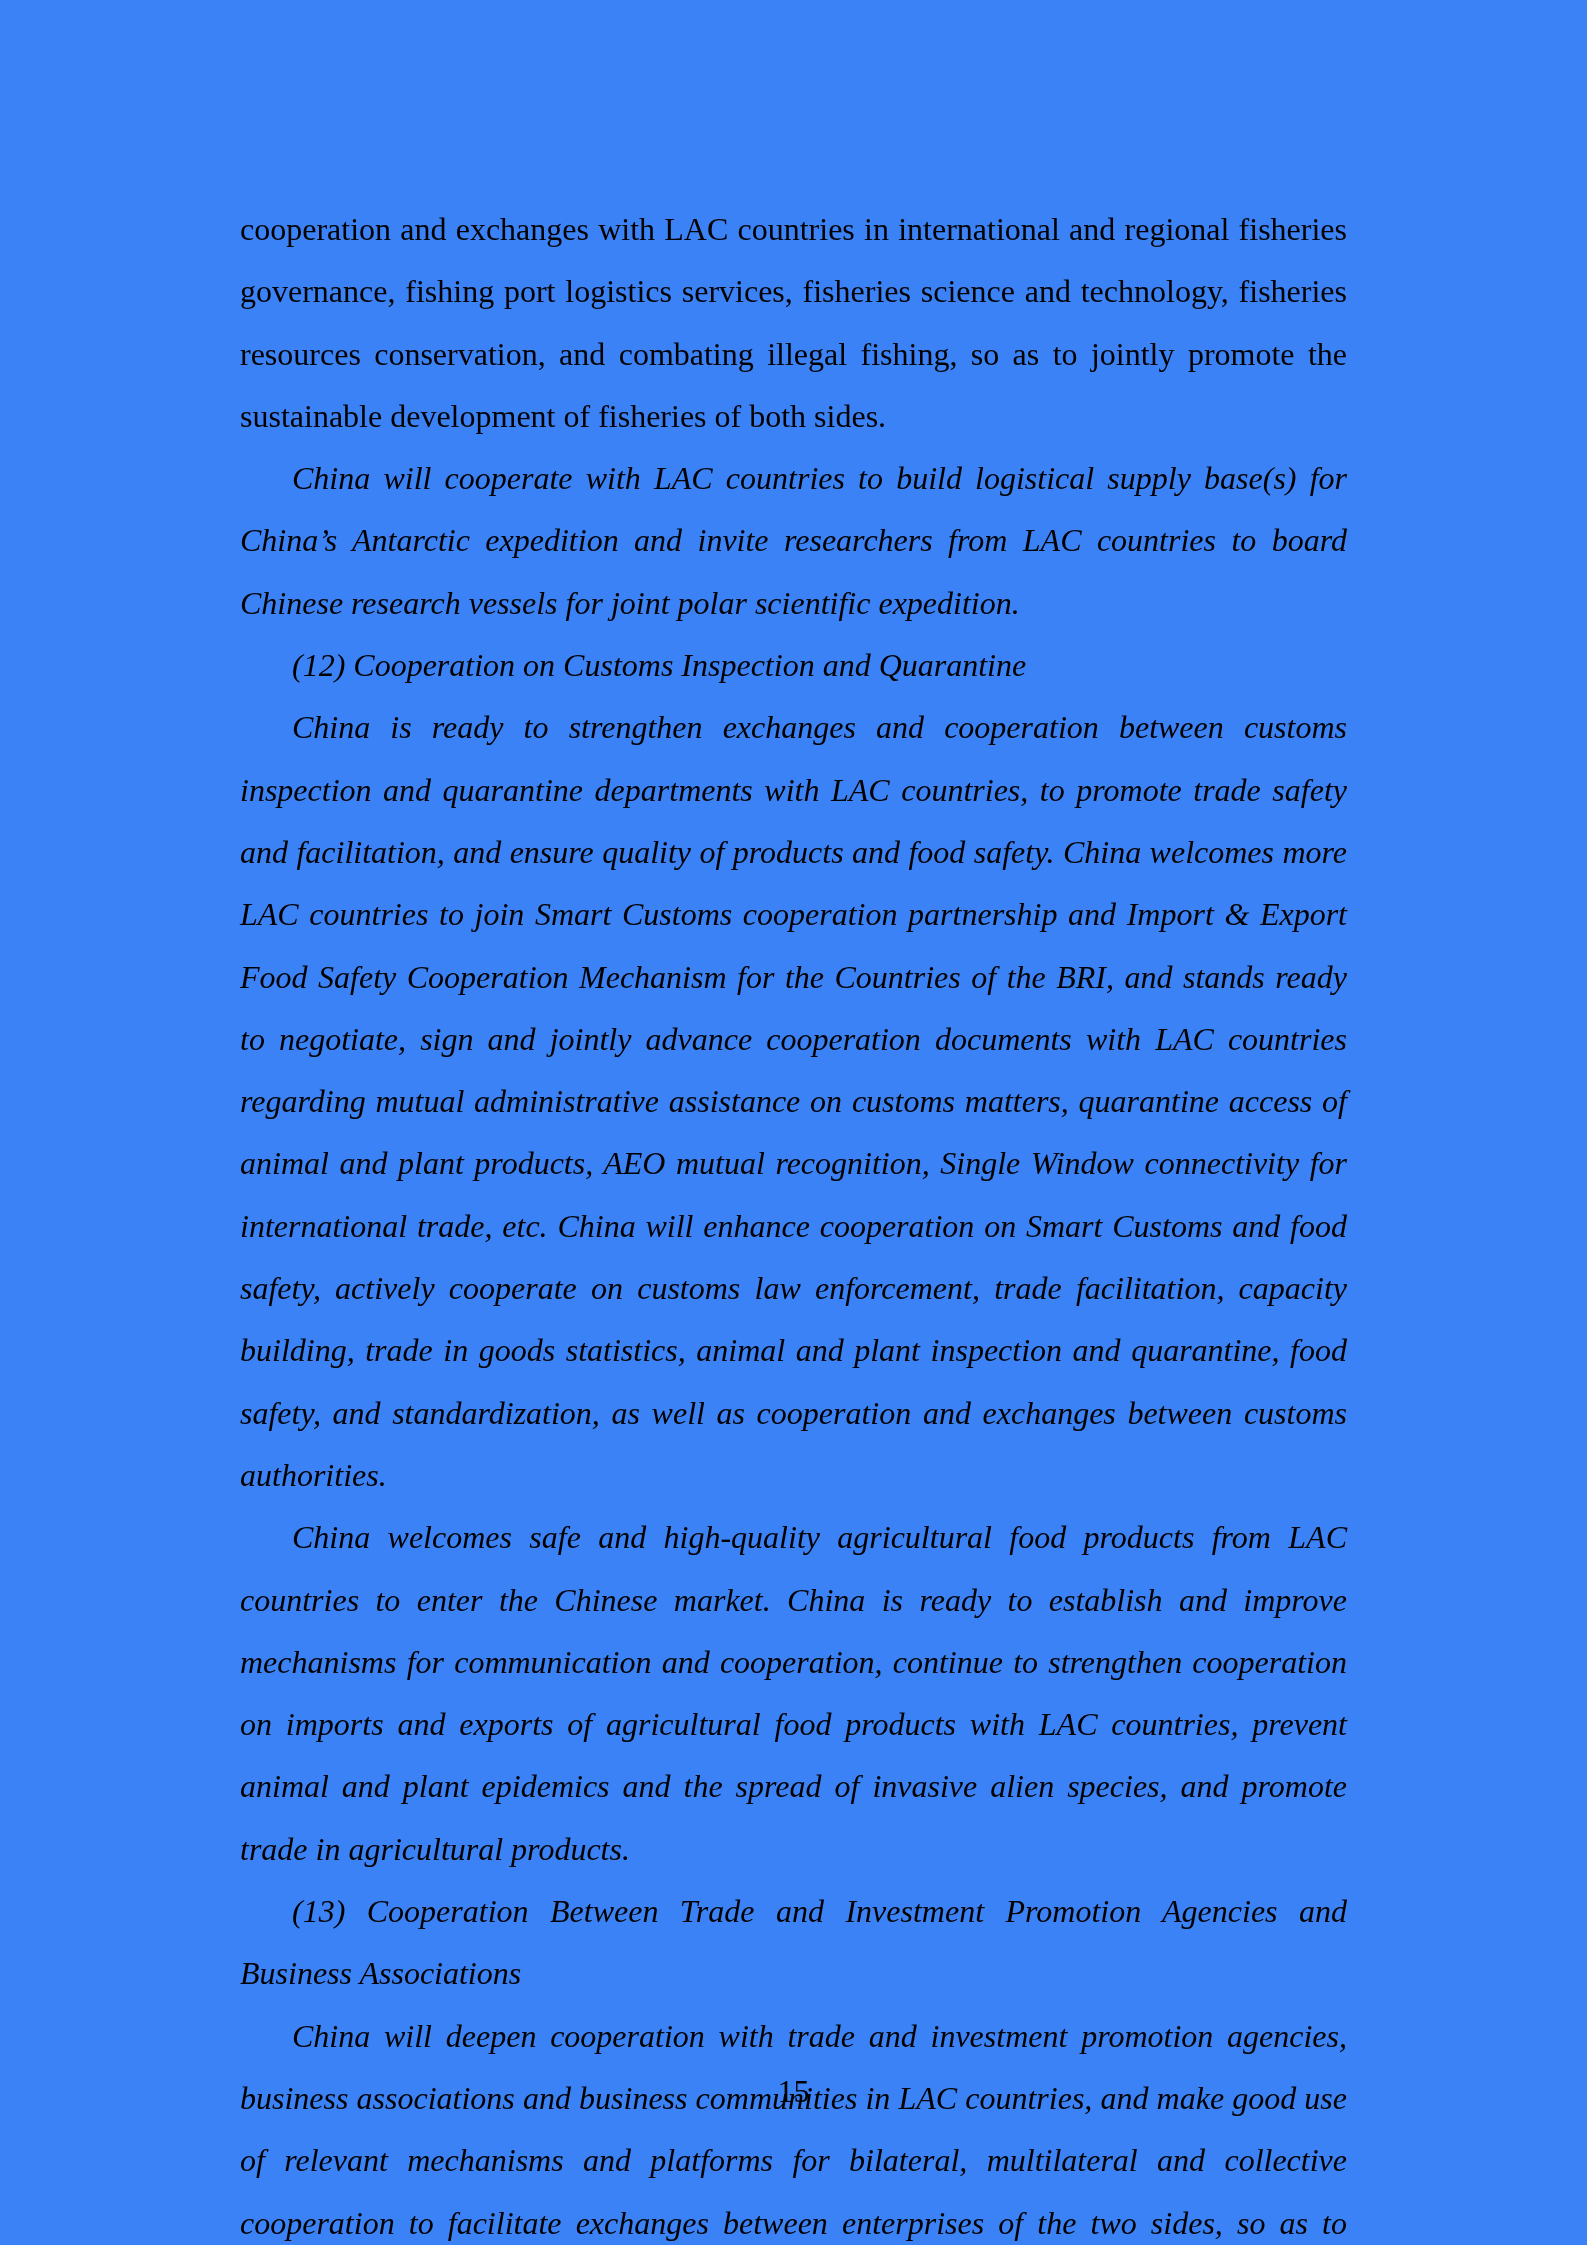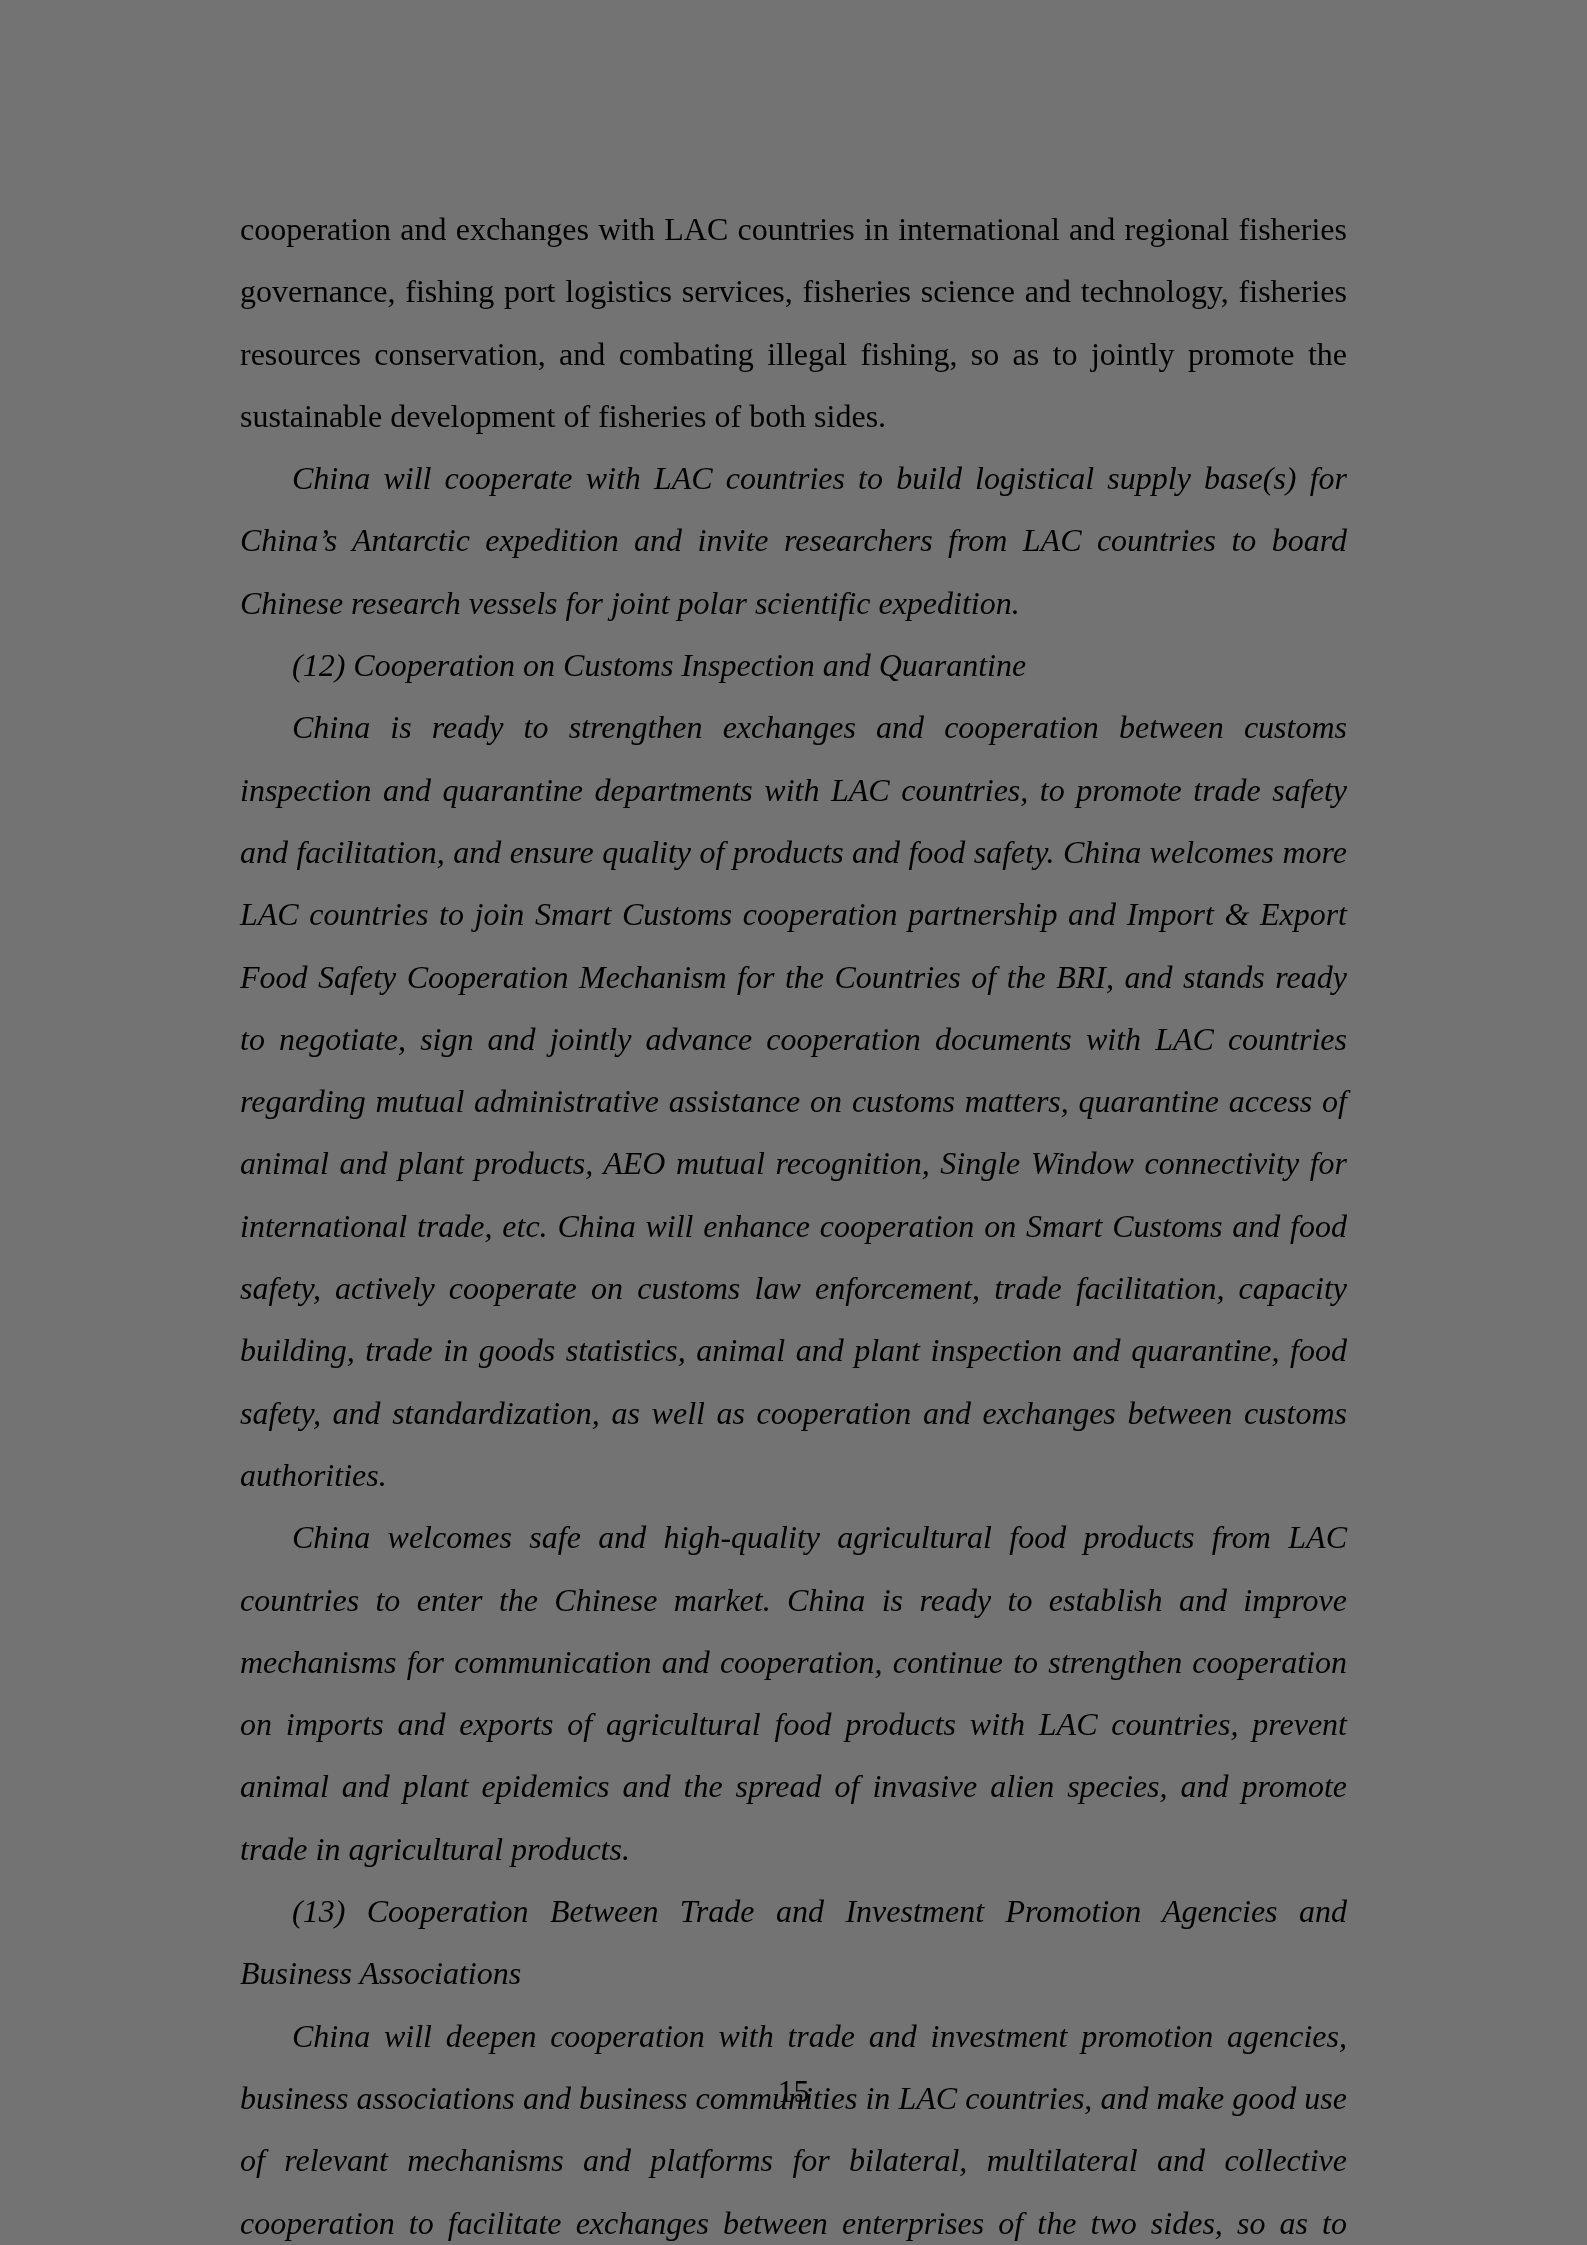--- a/index.html
+++ b/index.html
@@ -4,21 +4,21 @@
 <style>
   html, body {
     margin: 0;
     padding: 0;
     background: #ffffff;
   }
   .page {
     position: relative;
     width: 1587px;
     height: 2245px;
-    background: #737373;
+    background: #3b82f6;
     color: #000000;
     font-family: "Liberation Serif", "DejaVu Serif", serif;
     overflow: hidden;
   }
   .content {
     position: absolute;
     left: 240px;
     top: 198px;
     width: 1107px;
     font-size: 32px;

